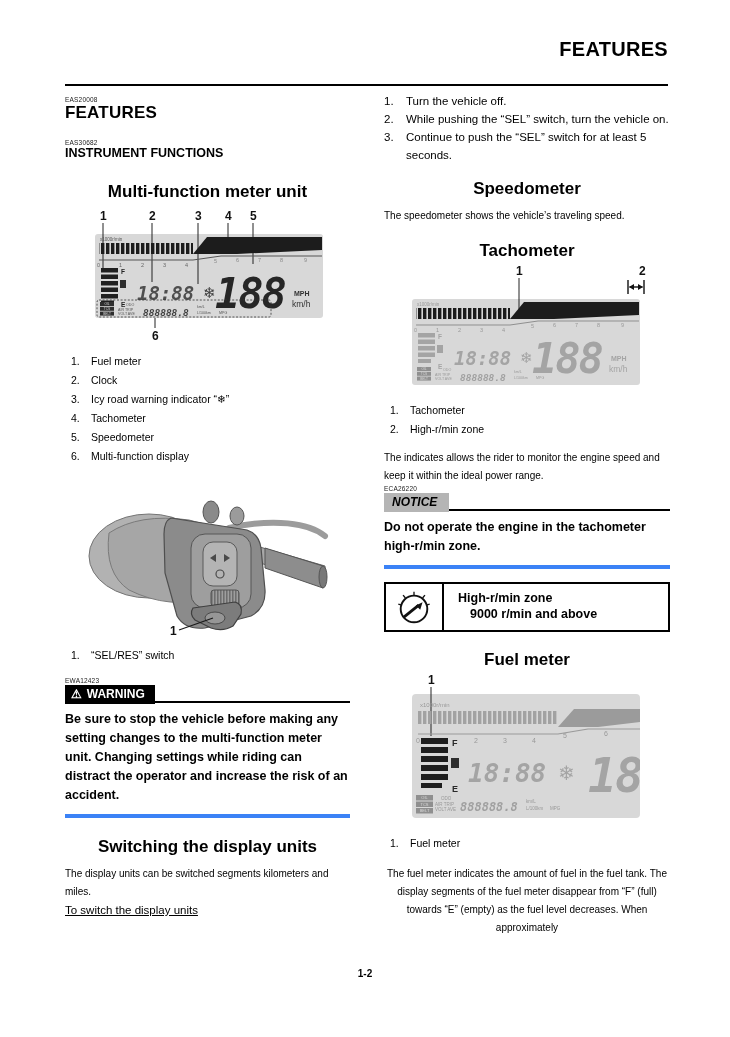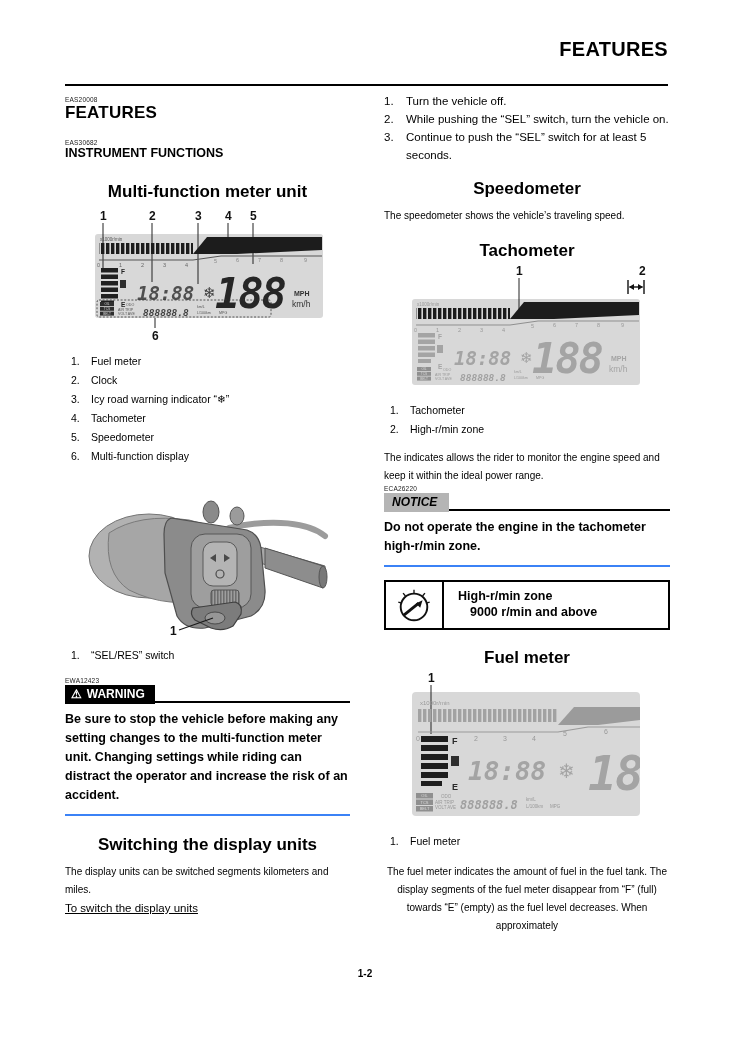--- a/index.html
+++ b/index.html
@@ -23,21 +23,21 @@
   .li .t{flex:1;}
   .cap-list .li{font-size:10.5px;line-height:19px;}
   .cap-list .li .n{width:20px;margin-left:6px;}
   
   .badge-row{display:flex;align-items:flex-end;margin:1px 0 6px 0;}
   .warn-badge{background:#000;color:#fff;font-size:12px;font-weight:bold;
               padding:2px 10px 3px 6px;display:flex;align-items:center;gap:5px;}
   .warn-badge .tri{font-size:12px;line-height:1;}
   .badge-fill{flex:1;border-bottom:2px solid #000;margin-bottom:1px;}
   .bold-para{font-size:12.5px;font-weight:bold;line-height:19px;margin:0;
-             padding-bottom:9px;border-bottom:2px solid #3b82f6;}
+             padding-bottom:9px;border-bottom:4px solid #3b82f6;}
   .notice-badge{background:#b5b5b5;color:#000;font-size:12px;font-weight:bold;font-style:italic;
                 padding:2px 12px 3px 8px;}
   
   .zone-box{display:flex;border:2px solid #000;margin-top:13px;height:46px;align-items:stretch;}
   .zone-icon-cell{width:56px;flex:none;border-right:2px solid #000;display:flex;align-items:center;justify-content:center;}
   .zone-text{padding:6px 8px 0 14px;font-size:12.5px;font-weight:bold;line-height:16px;}
   .zone-text .v{padding-left:12px;}
   .link{font-size:11.5px;line-height:18px;text-decoration:underline;cursor:pointer;}
   .footer-num{position:absolute;left:0;right:0;top:968px;text-align:center;font-size:10px;font-weight:bold;}
   svg text{font-family:"Liberation Sans",sans-serif;}

